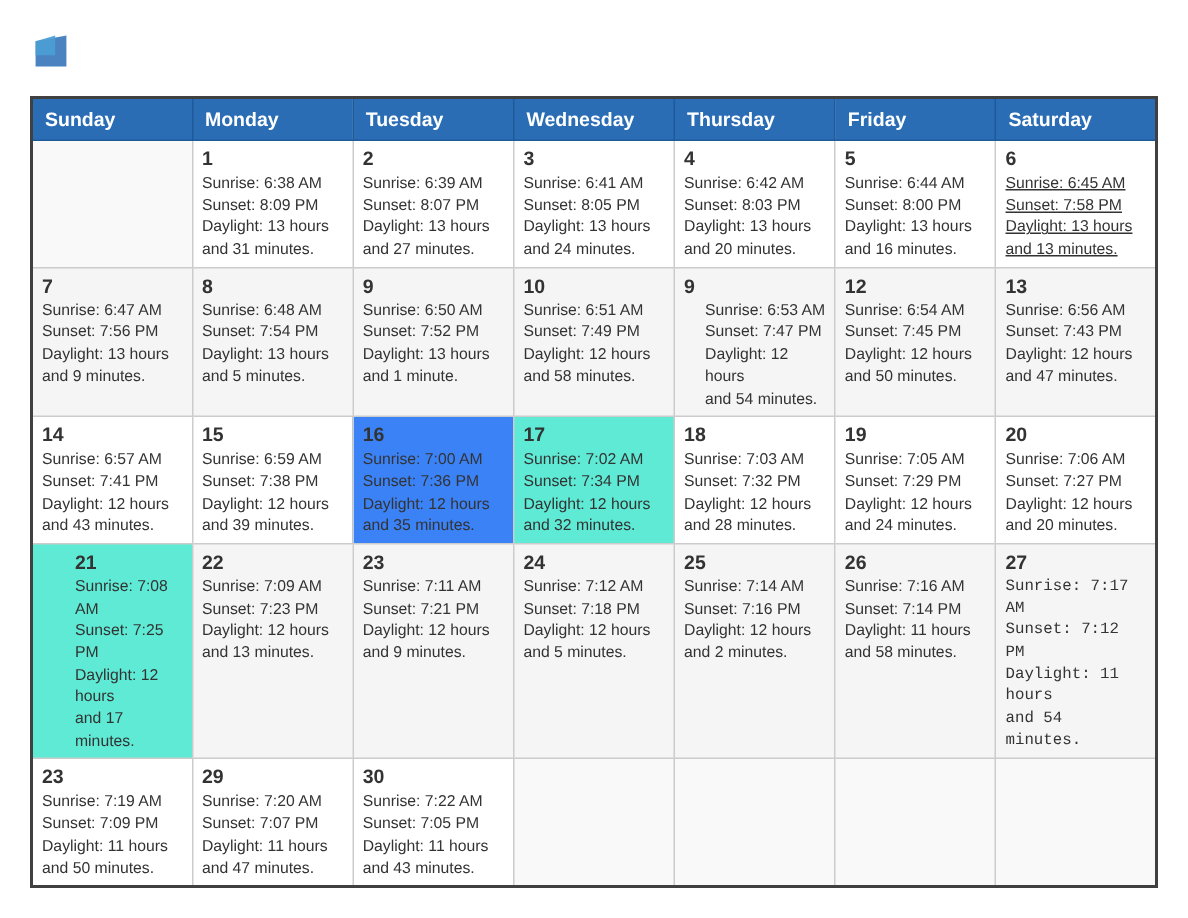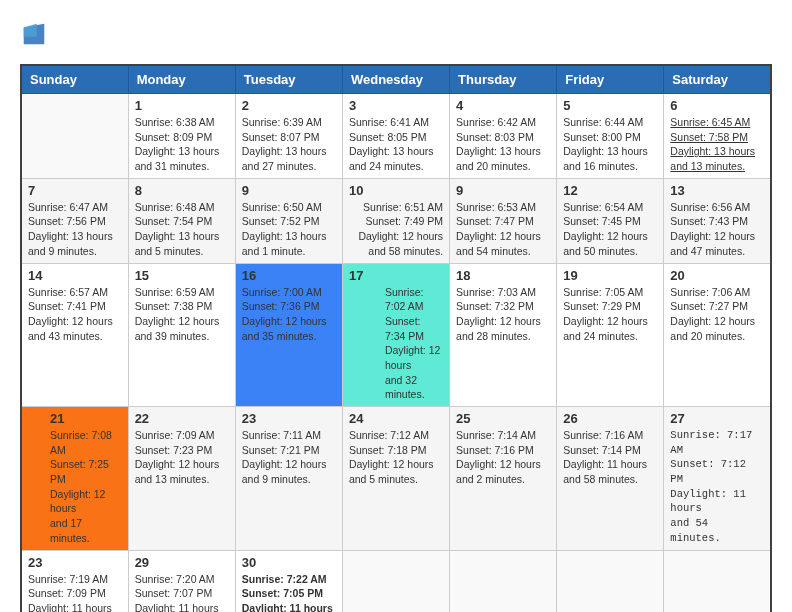--- a/index.html
+++ b/index.html
@@ -193,28 +193,28 @@
         </td>
         <td style="background: rgb(245, 245, 245);">
           <span class="day-num">9</span>
           <div class="day-info" style="white-space: pre-line;">Sunrise: 6:50 AM
 Sunset: 7:52 PM
 Daylight: 13 hours
 and 1 minute.</div>
         </td>
         <td style="background: rgb(245, 245, 245);">
           <span class="day-num">10</span>
-          <div class="day-info" style="white-space: pre-line; text-align: right;">Sunrise: 6:51 AM
+          <div class="day-info" style="white-space: pre-line;">Sunrise: 6:51 AM
 Sunset: 7:49 PM
 Daylight: 12 hours
 and 58 minutes.</div>
         </td>
         <td style="background: rgb(245, 245, 245);">
           <span class="day-num">9</span>
-          <div class="day-info" style="white-space: pre-line;">Sunrise: 6:53 AM
+          <div class="day-info" style="white-space: pre-line; margin-left: 14px;">Sunrise: 6:53 AM
 Sunset: 7:47 PM
 Daylight: 12 hours
 and 54 minutes.</div>
         </td>
         <td style="background: rgb(245, 245, 245);">
           <span class="day-num">12</span>
           <div class="day-info" style="white-space: pre-line;">Sunrise: 6:54 AM
 Sunset: 7:45 PM
 Daylight: 12 hours
 and 50 minutes.</div>
@@ -244,21 +244,21 @@
         </td>
         <td style="background: #3b82f6; margin-left: 38px;">
           <span class="day-num">16</span>
           <div class="day-info" style="white-space: pre-line;">Sunrise: 7:00 AM
 Sunset: 7:36 PM
 Daylight: 12 hours
 and 35 minutes.</div>
         </td>
         <td style="background: #5eead4;">
           <span class="day-num">17</span>
-          <div class="day-info" style="white-space: pre-line; margin-left: 36px;">Sunrise: 7:02 AM
+          <div class="day-info" style="white-space: pre-line;">Sunrise: 7:02 AM
 Sunset: 7:34 PM
 Daylight: 12 hours
 and 32 minutes.</div>
         </td>
         <td style="background: rgb(255, 255, 255);">
           <span class="day-num">18</span>
           <div class="day-info" style="white-space: pre-line;">Sunrise: 7:03 AM
 Sunset: 7:32 PM
 Daylight: 12 hours
 and 28 minutes.</div>
@@ -272,21 +272,21 @@
         </td>
         <td style="background: rgb(255, 255, 255);">
           <span class="day-num">20</span>
           <div class="day-info" style="white-space: pre-line;">Sunrise: 7:06 AM
 Sunset: 7:27 PM
 Daylight: 12 hours
 and 20 minutes.</div>
         </td>
       </tr>
       <tr>
-        <td style="background: #f97316; padding-left: 28px;">
+        <td style="background: #5eead4; padding-left: 28px;">
           <span class="day-num">21</span>
           <div class="day-info" style="white-space: pre-line;">Sunrise: 7:08 AM
 Sunset: 7:25 PM
 Daylight: 12 hours
 and 17 minutes.</div>
         </td>
         <td style="background: rgb(245, 245, 245);">
           <span class="day-num">22</span>
           <div class="day-info" style="white-space: pre-line;">Sunrise: 7:09 AM
 Sunset: 7:23 PM
@@ -339,21 +339,21 @@
         </td>
         <td style="background: rgb(255, 255, 255);">
           <span class="day-num">29</span>
           <div class="day-info" style="white-space: pre-line;">Sunrise: 7:20 AM
 Sunset: 7:07 PM
 Daylight: 11 hours
 and 47 minutes.</div>
         </td>
         <td style="background: rgb(255, 255, 255);">
           <span class="day-num">30</span>
-          <div class="day-info" style="white-space: pre-line; font-weight: bold;">Sunrise: 7:22 AM
+          <div class="day-info" style="white-space: pre-line;">Sunrise: 7:22 AM
 Sunset: 7:05 PM
 Daylight: 11 hours
 and 43 minutes.</div>
         </td>
         <td class="empty-cell" style="background: rgb(249, 249, 249);"></td>
         <td class="empty-cell" style="background: rgb(249, 249, 249);"></td>
         <td class="empty-cell" style="background: rgb(249, 249, 249);"></td>
         <td class="empty-cell" style="background: rgb(249, 249, 249);"></td>
       </tr>
     </tbody>

